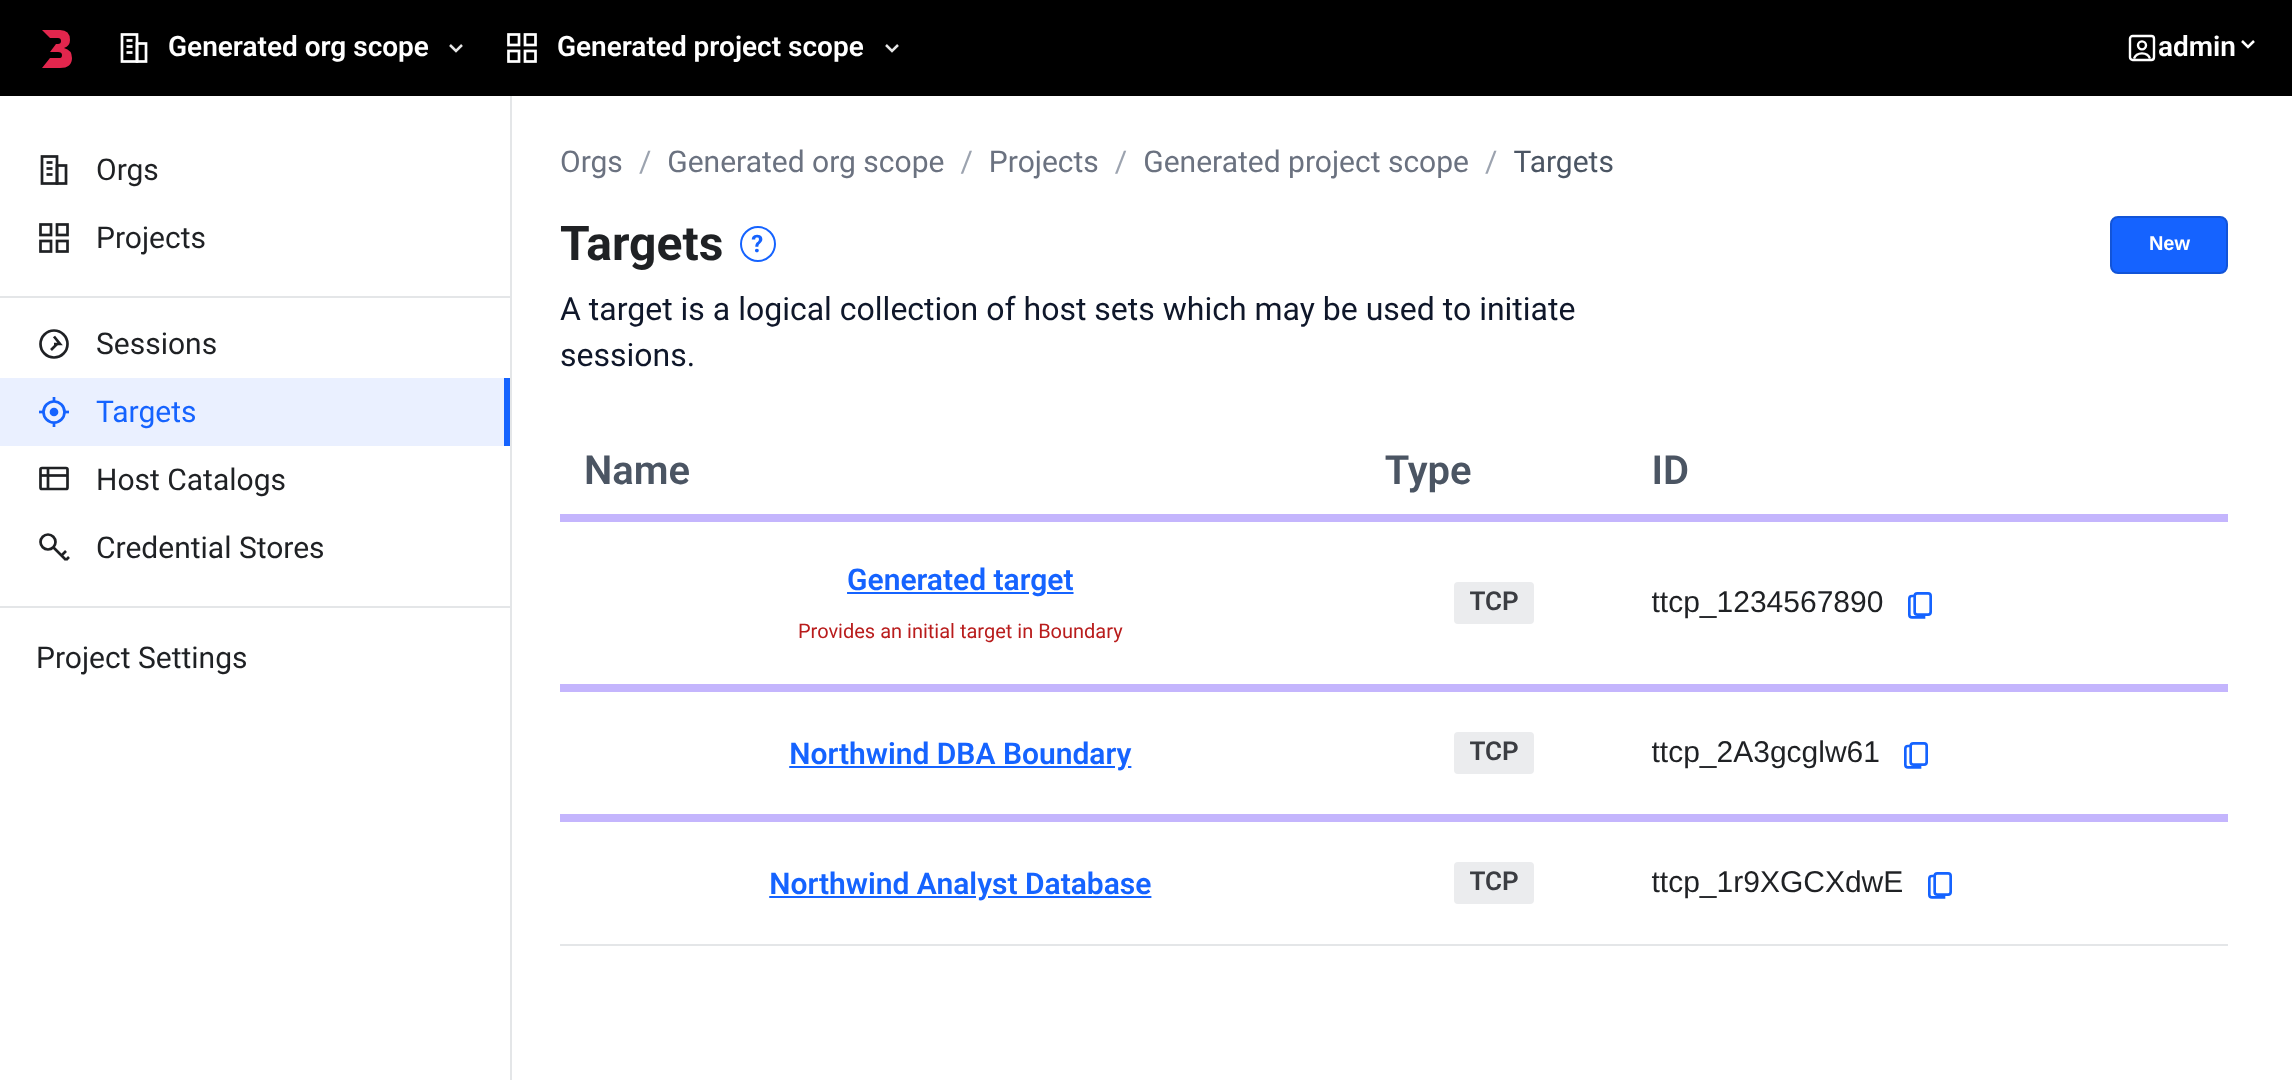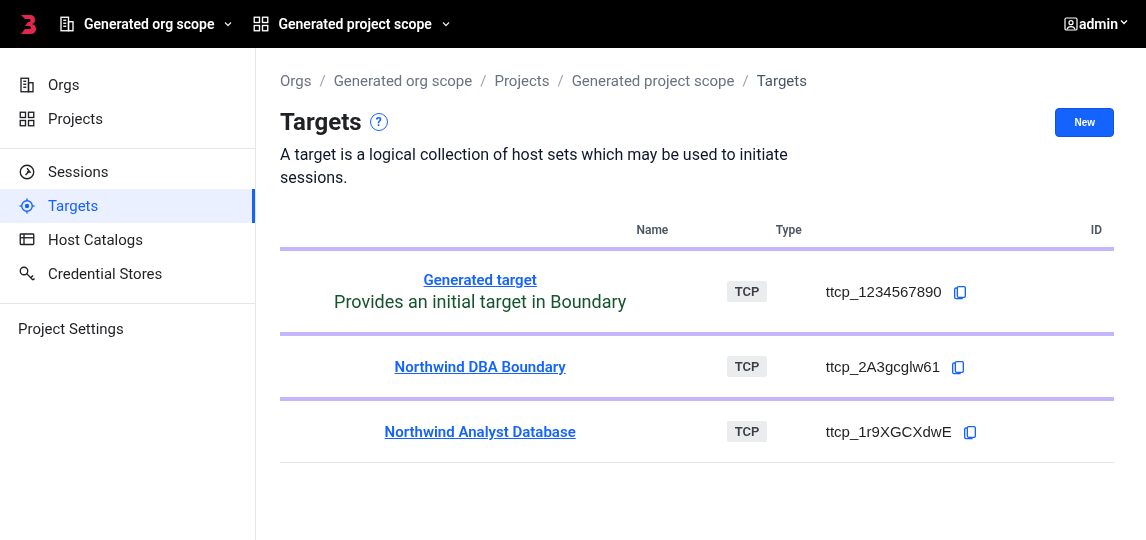--- a/index.html
+++ b/index.html
@@ -86,28 +86,28 @@
   }
   .new-btn {
     background:#1563ff;color:#fff;border:1px solid #1254d8;
     padding:8px 18px;border-radius:4px;font-weight:600;font-size:10px;cursor:pointer;
   }
   .page-desc { color:#0f172a; font-size:16px; max-width:560px; margin-bottom:24px; line-height:1.45;}
 
   
   table.targets { width:100%; border-collapse:collapse; }
   table.targets th {
-    text-align:right; font-weight:600; color:#4b5563;
-    padding:10px 12px; font-size:12px;
+    text-align:left; font-weight:600; color:#4b5563;
+    padding:10px 12px; font-size:20px;
   }
   table.targets td {
     padding:20px 12px; border-top:4px solid #c4b5fd; vertical-align:middle;text-align:center;
   }
   .target-name { color:#1563ff; font-weight:600; text-decoration:underline; cursor:pointer; font-size:15px;}
-  .target-sub { color:#14532d; font-size:18px; margin-top:2px;}
+  .target-sub { color:#b91c1c; font-size:10px; margin-top:12px;}
   .type-badge {
     background:#ebecee;color:#3b3d42;font-size:13px;font-weight:600;
     padding:3px 8px;border-radius:2px;display:inline-block;
   }
   .id-cell { font-family: Liberation Sans, sans-serif; font-size:15px; display:flex; align-items:center; gap:10px;}
   .copy-btn { cursor:pointer; color:#1563ff; display:inline-flex;}
   .copy-btn svg{width:16px;height:16px;}
 
   tbody tr:last-child td { border-bottom:1px solid #e4e6e8; }
 </style>

